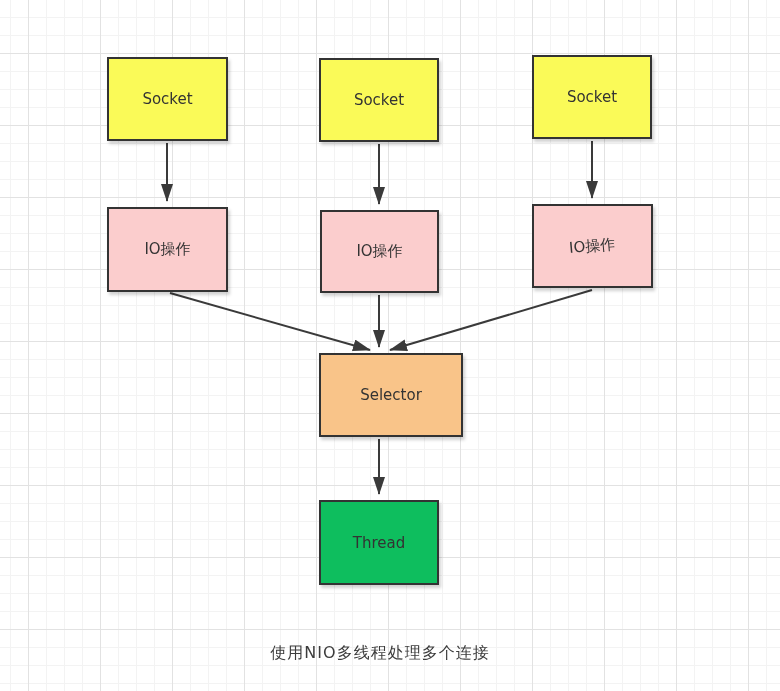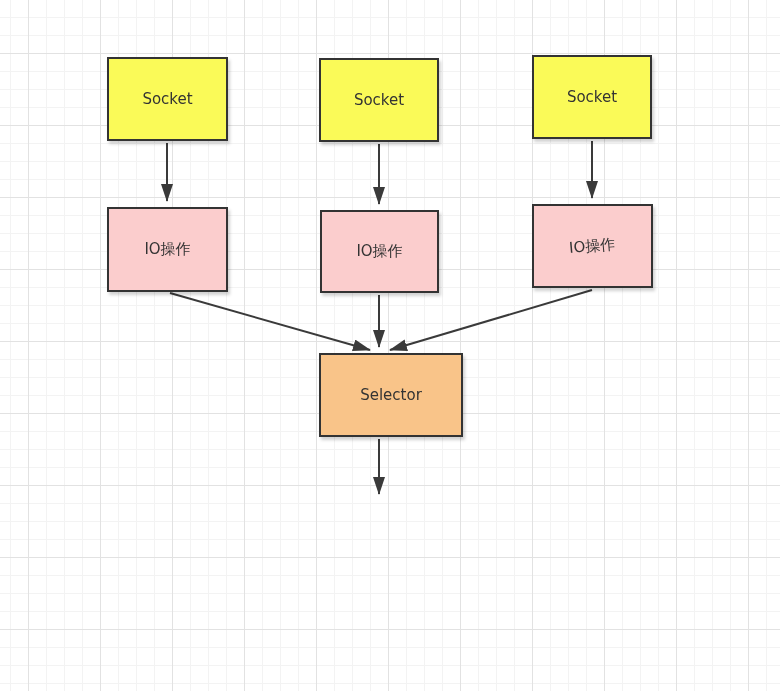--- a/index.html
+++ b/index.html
@@ -98,15 +98,19 @@
     <span>IO操作</span>
   </div>
   <div class="node node-io3">
     <span class="tilted-label">IO操作</span>
   </div>
 
   <div class="node node-selector">
     <span>Selector</span>
   </div>
 
+  <div class="node node-thread">
+    <span>Thread</span>
+  </div>
 
+  <div class="caption">使用NIO多线程处理多个连接</div>
 
 </div>
 
 </body></html>

